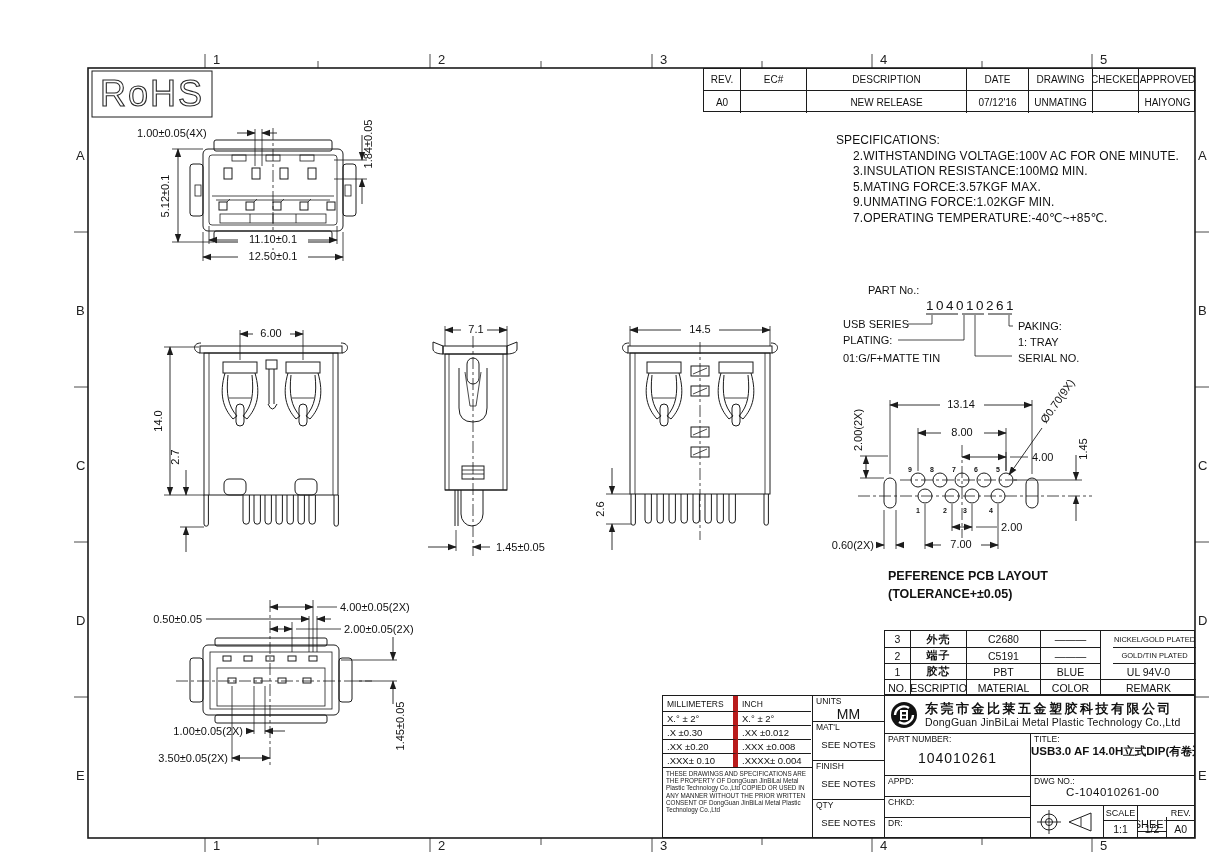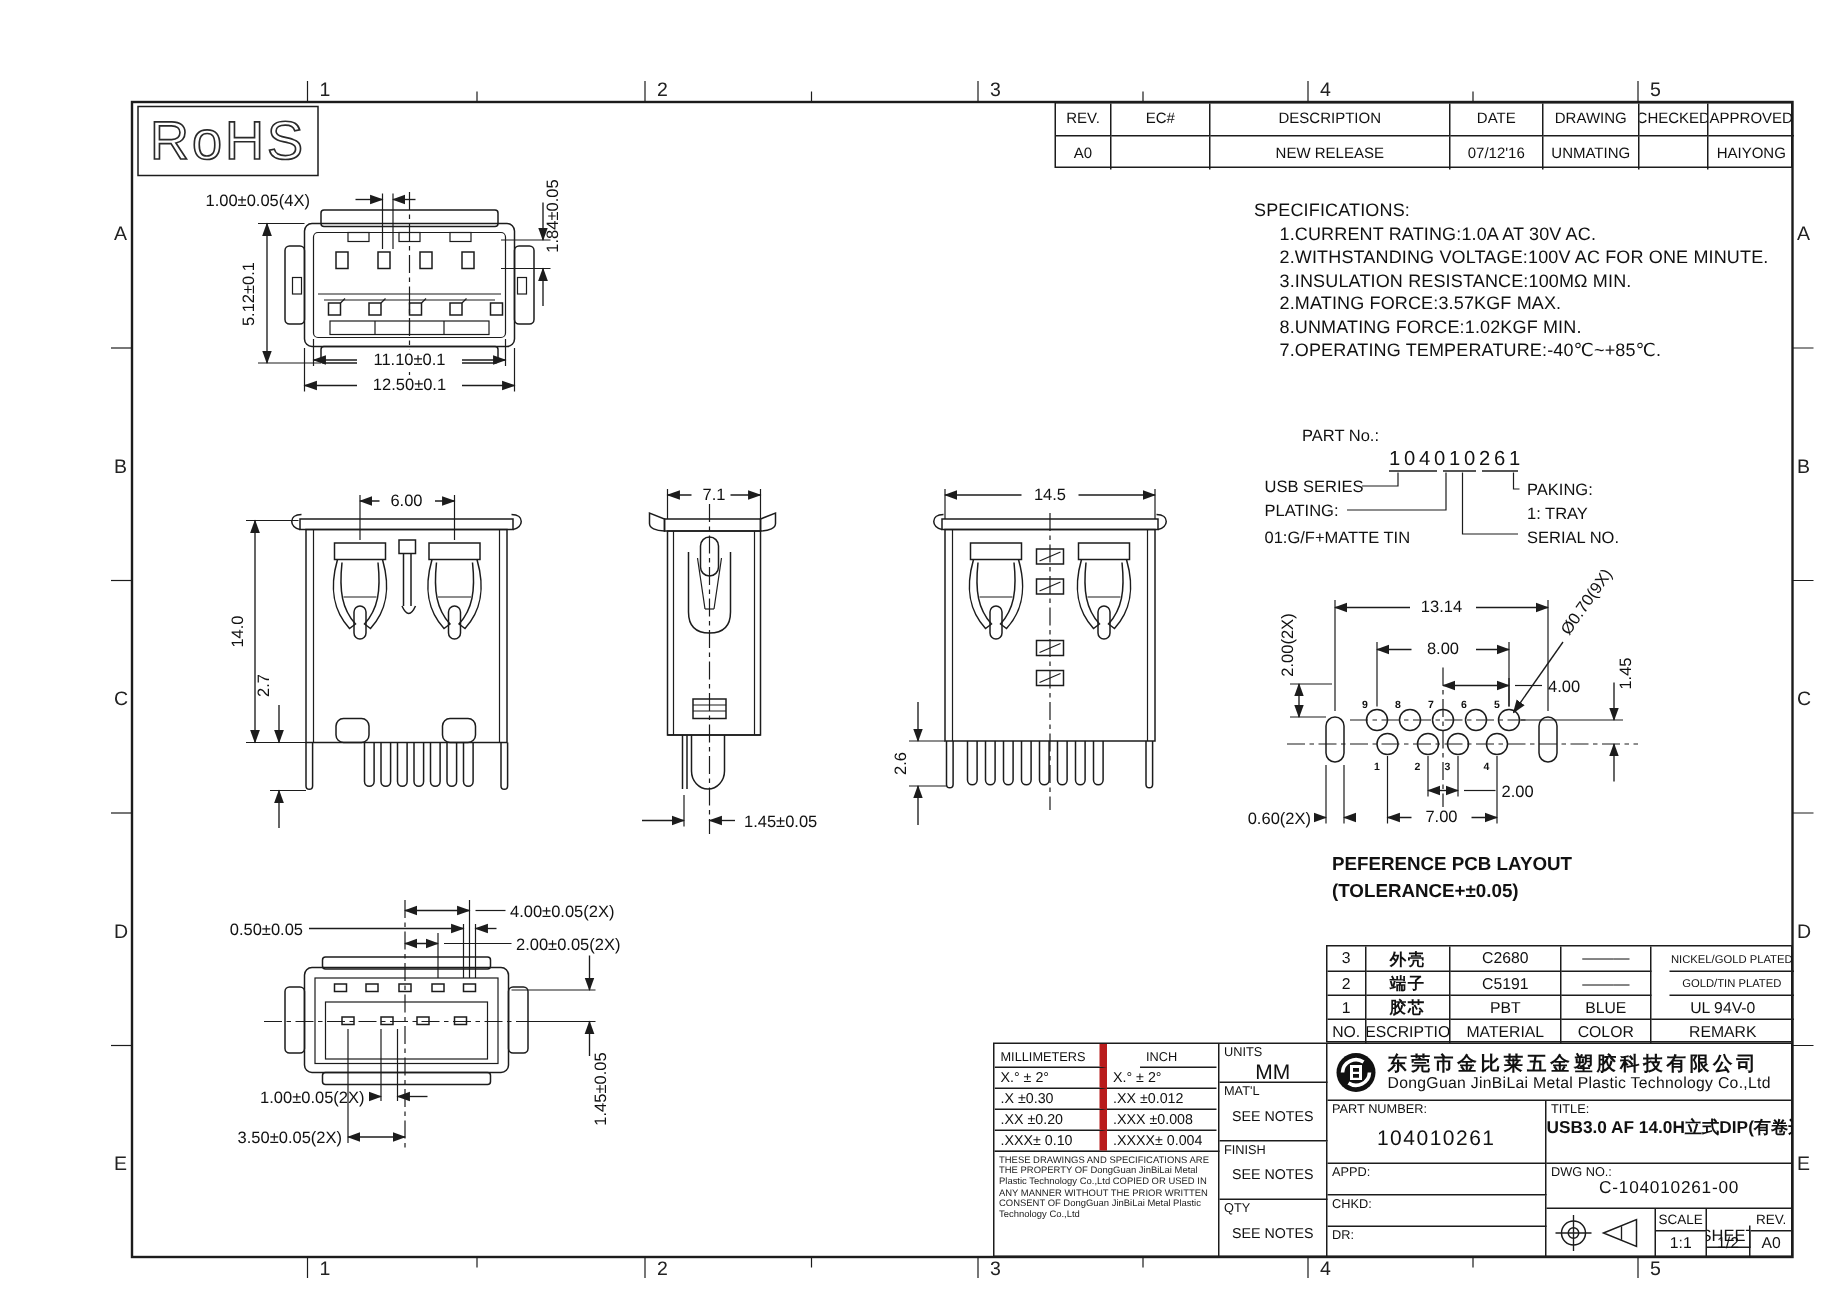--- a/index.html
+++ b/index.html
@@ -465,25 +465,24 @@
   <div></div>
   <div>NEW RELEASE</div>
   <div>07/12'16</div>
   <div>UNMATING</div>
   <div></div>
   <div>HAIYONG</div>
 </div>
 
 <div class="lay specs">
   <div>SPECIFICATIONS:</div>
-  <div class="it">1.CURRENT RATING:1.0A AT 30V AC.</div>
   <div class="it">2.WITHSTANDING VOLTAGE:100V AC FOR ONE MINUTE.</div>
   <div class="it">3.INSULATION RESISTANCE:100MΩ MIN.</div>
-  <div class="it">2.MATING FORCE:3.57KGF MAX.</div>
-  <div class="it">8.UNMATING FORCE:1.02KGF MIN.</div>
+  <div class="it">5.MATING FORCE:3.57KGF MAX.</div>
+  <div class="it">9.UNMATING FORCE:1.02KGF MIN.</div>
   <div class="it">7.OPERATING TEMPERATURE:-40℃~+85℃.</div>
 </div>
 
 <div class="lay mattab">
   <div>3</div>
   <div class="cn">外壳</div>
   <div>C2680</div>
   <div>———</div>
   <div class="sm">NICKEL/GOLD PLATED</div>
   <div>2</div>
@@ -500,21 +499,21 @@
   <div>DESCRIPTION</div>
   <div>MATERIAL</div>
   <div>COLOR</div>
   <div>REMARK</div>
 </div>
 
 <div class="lay tb">
 
   <div class="cell tol" style="left:0;top:0;width:150px;height:72px;">
     <div style="font-size:8.5px;">MILLIMETERS</div>
-    <div style="font-size:8.5px;margin-left:22px;">INCH</div>
+    <div style="font-size:8.5px;">INCH</div>
     <div>X.°  ± 2°</div>
     <div>X.°  ± 2°</div>
     <div>.X  ±0.30</div>
     <div>.XX  ±0.012</div>
     <div>.XX  ±0.20</div>
     <div>.XXX  ±0.008</div>
     <div>.XXX± 0.10</div>
     <div>.XXXX± 0.004</div>
   </div>
   <div class="cell notice" style="left:0;top:72px;width:150px;height:69.5px;border-bottom:none;">THESE DRAWINGS AND SPECIFICATIONS ARE THE PROPERTY OF DongGuan JinBiLai Metal Plastic Technology Co.,Ltd COPIED OR USED IN ANY MANNER WITHOUT THE PRIOR WRITTEN CONSENT OF DongGuan JinBiLai Metal Plastic Technology Co.,Ltd</div>

